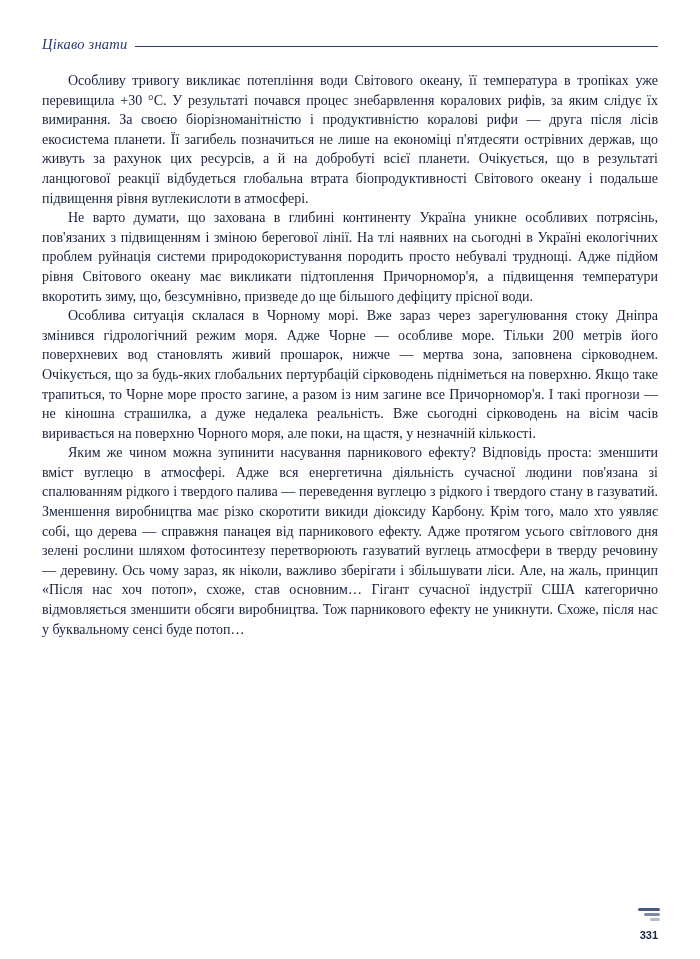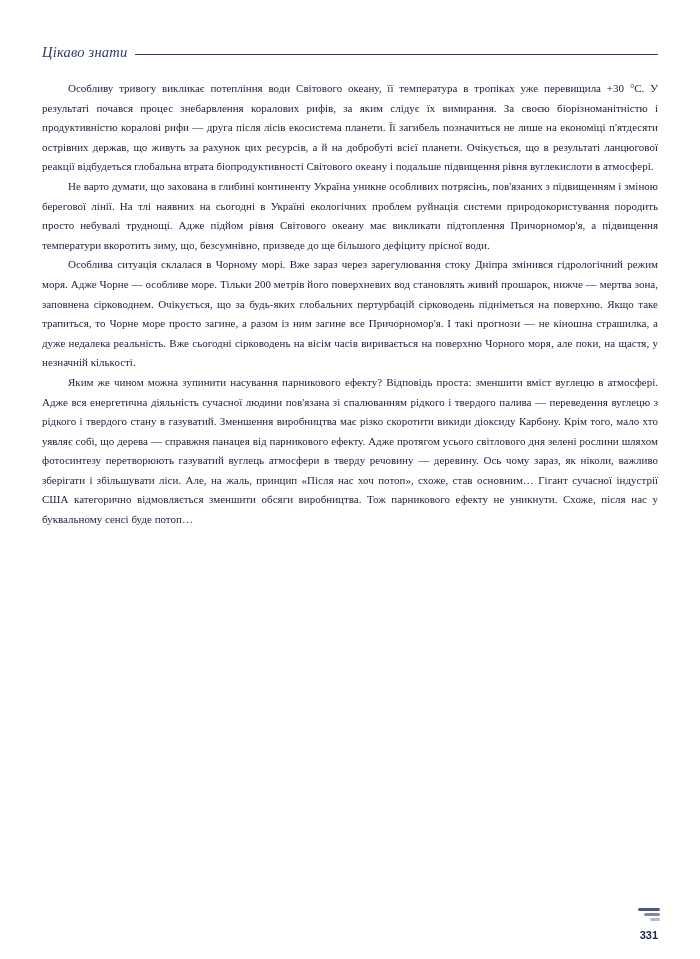--- a/index.html
+++ b/index.html
@@ -15,38 +15,38 @@
     box-sizing: border-box;
     padding: 28px 42px 20px 42px;
     font-family: "Liberation Serif", serif;
     color: #1c2540;
     overflow: hidden;
   }
   .header {
     display: flex;
     align-items: center;
     gap: 8px;
-    margin-top: 16px;
+    margin-top: 8px;
     margin-bottom: 18px;
   }
   .header-title {
     font-style: italic;
     font-size: 14.5px;
     color: #2a3a6b;
     white-space: nowrap;
     letter-spacing: 0.2px;
   }
   .header-rule {
     flex: 1 1 auto;
     height: 1px;
     background: #2a3a6b;
     margin-top: 4px;
   }
   .body-text {
-    font-size: 11px;
+    font-size: 14px;
     line-height: 19.6px;
     text-align: justify;
     color: #16203c;
     -webkit-hyphens: auto;
     hyphens: auto;
   }
   .body-text p {
     margin: 0;
     text-indent: 26px;
   }

